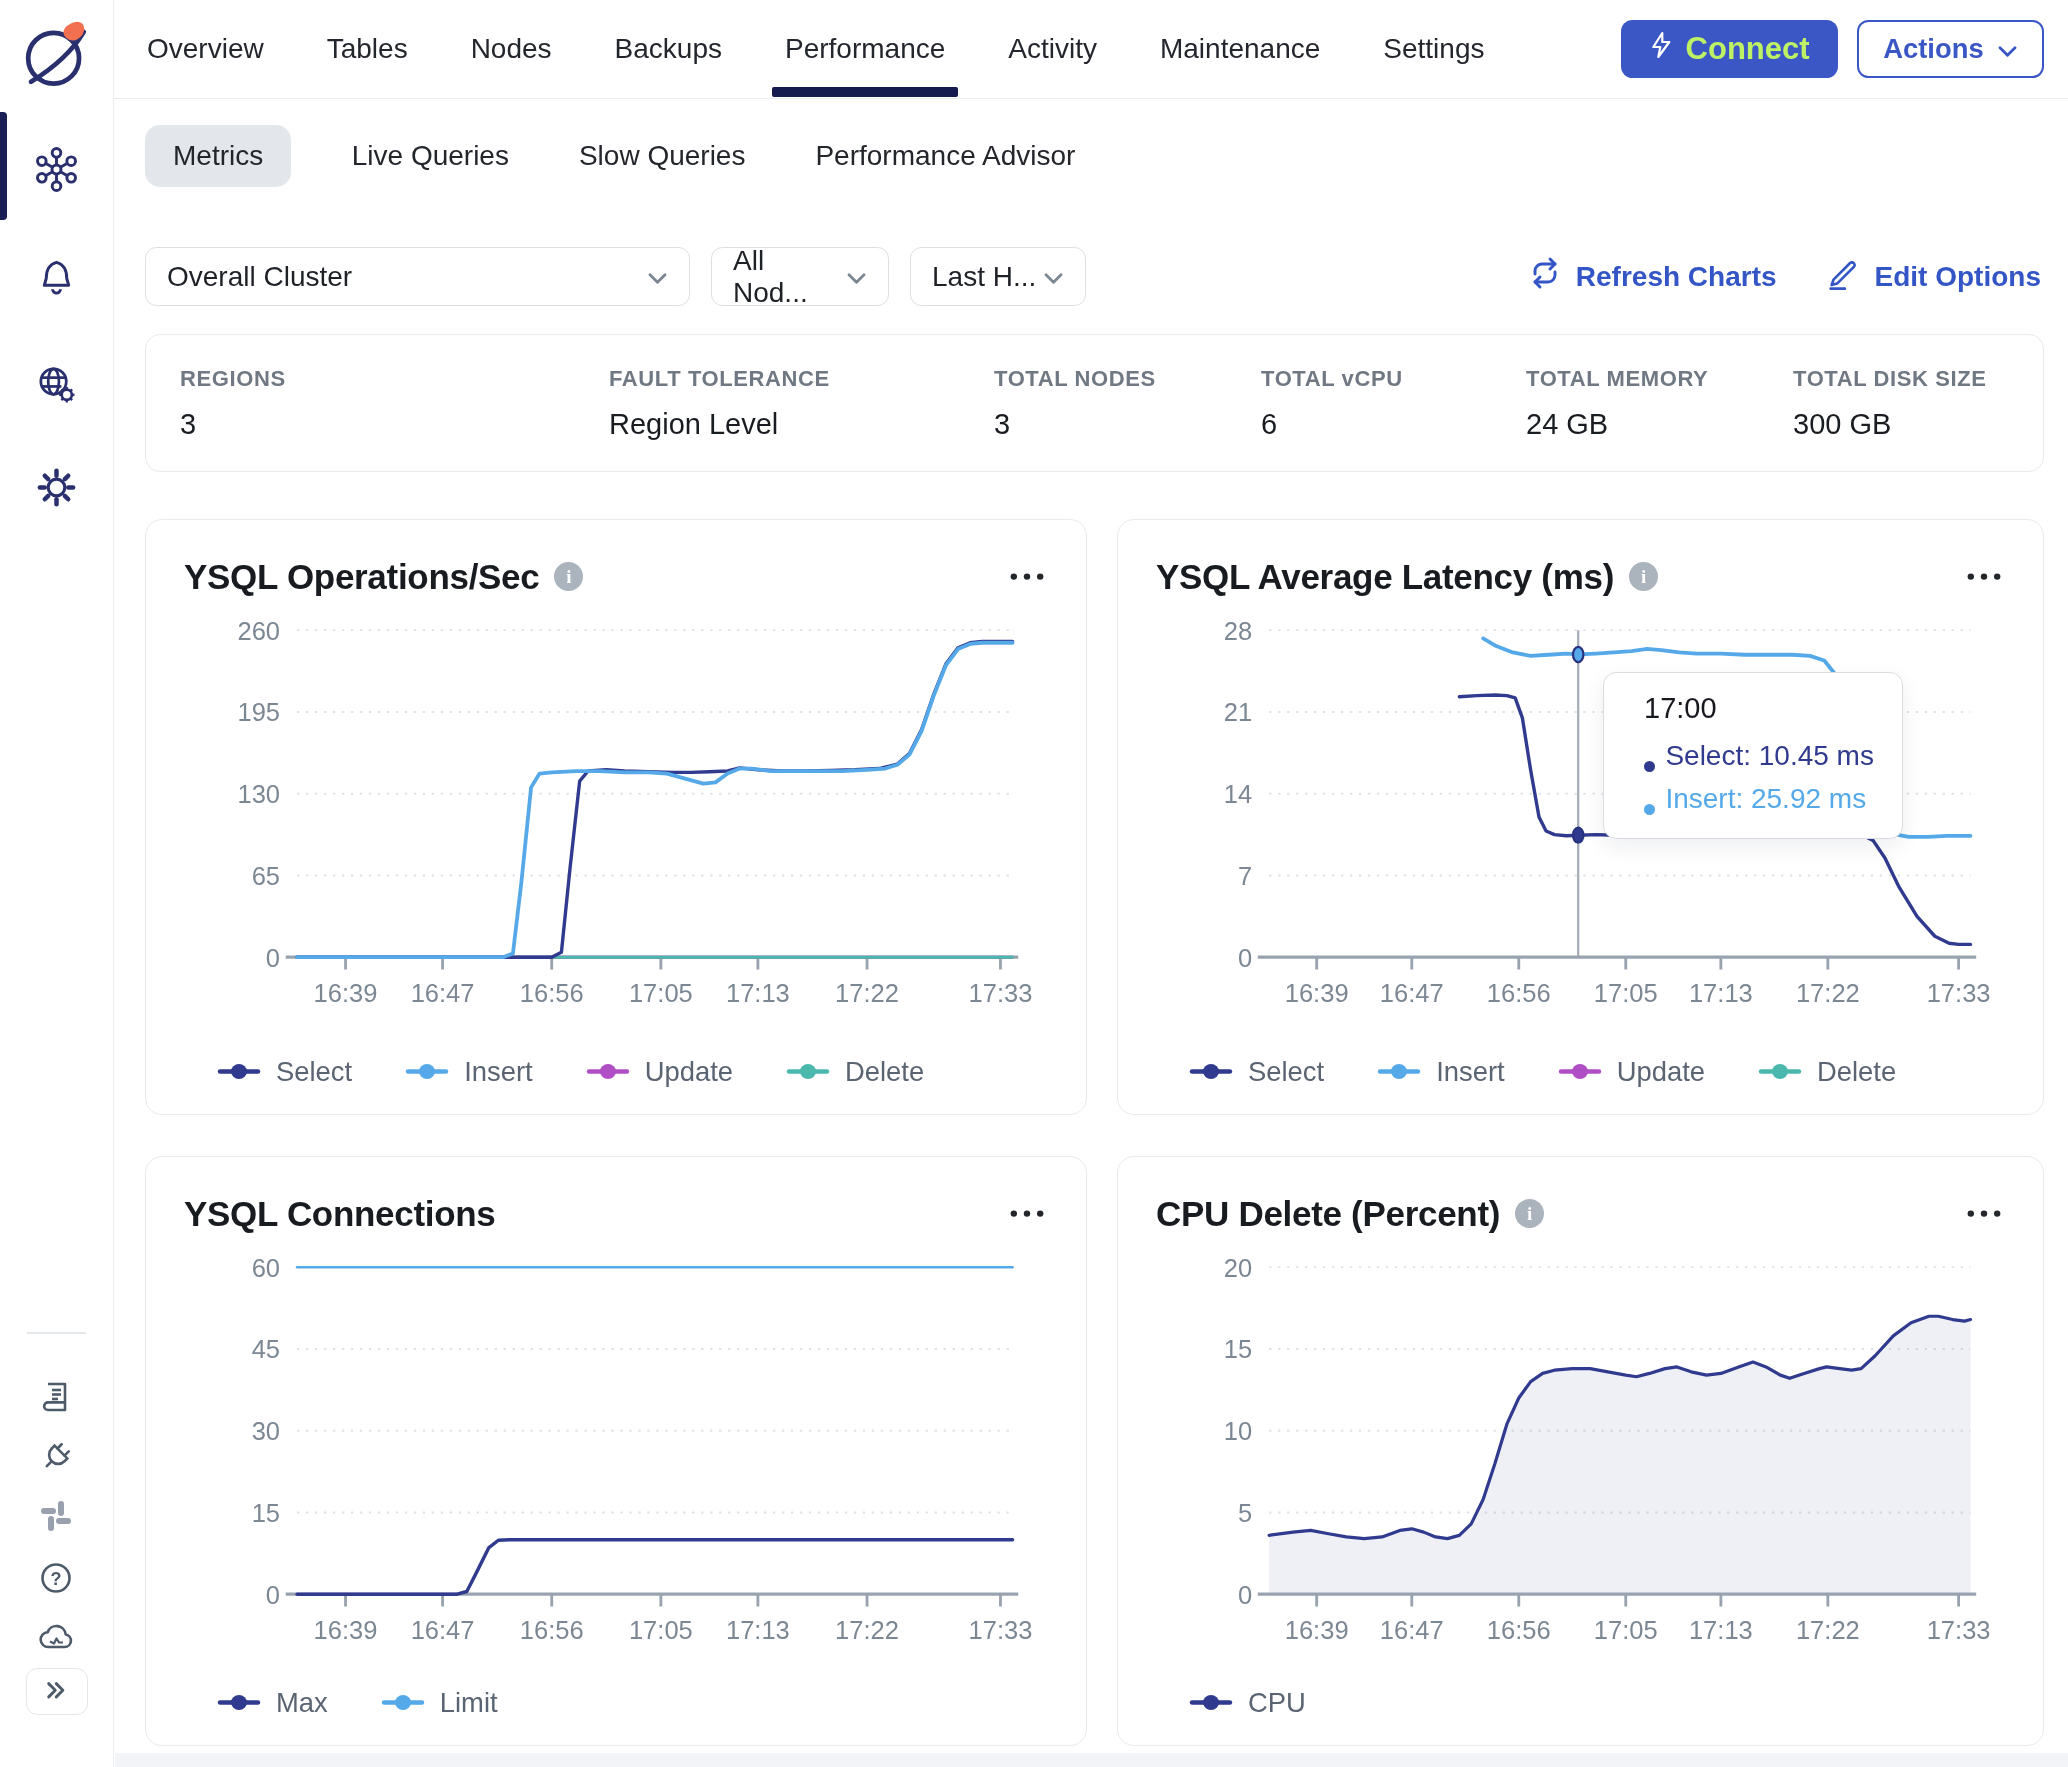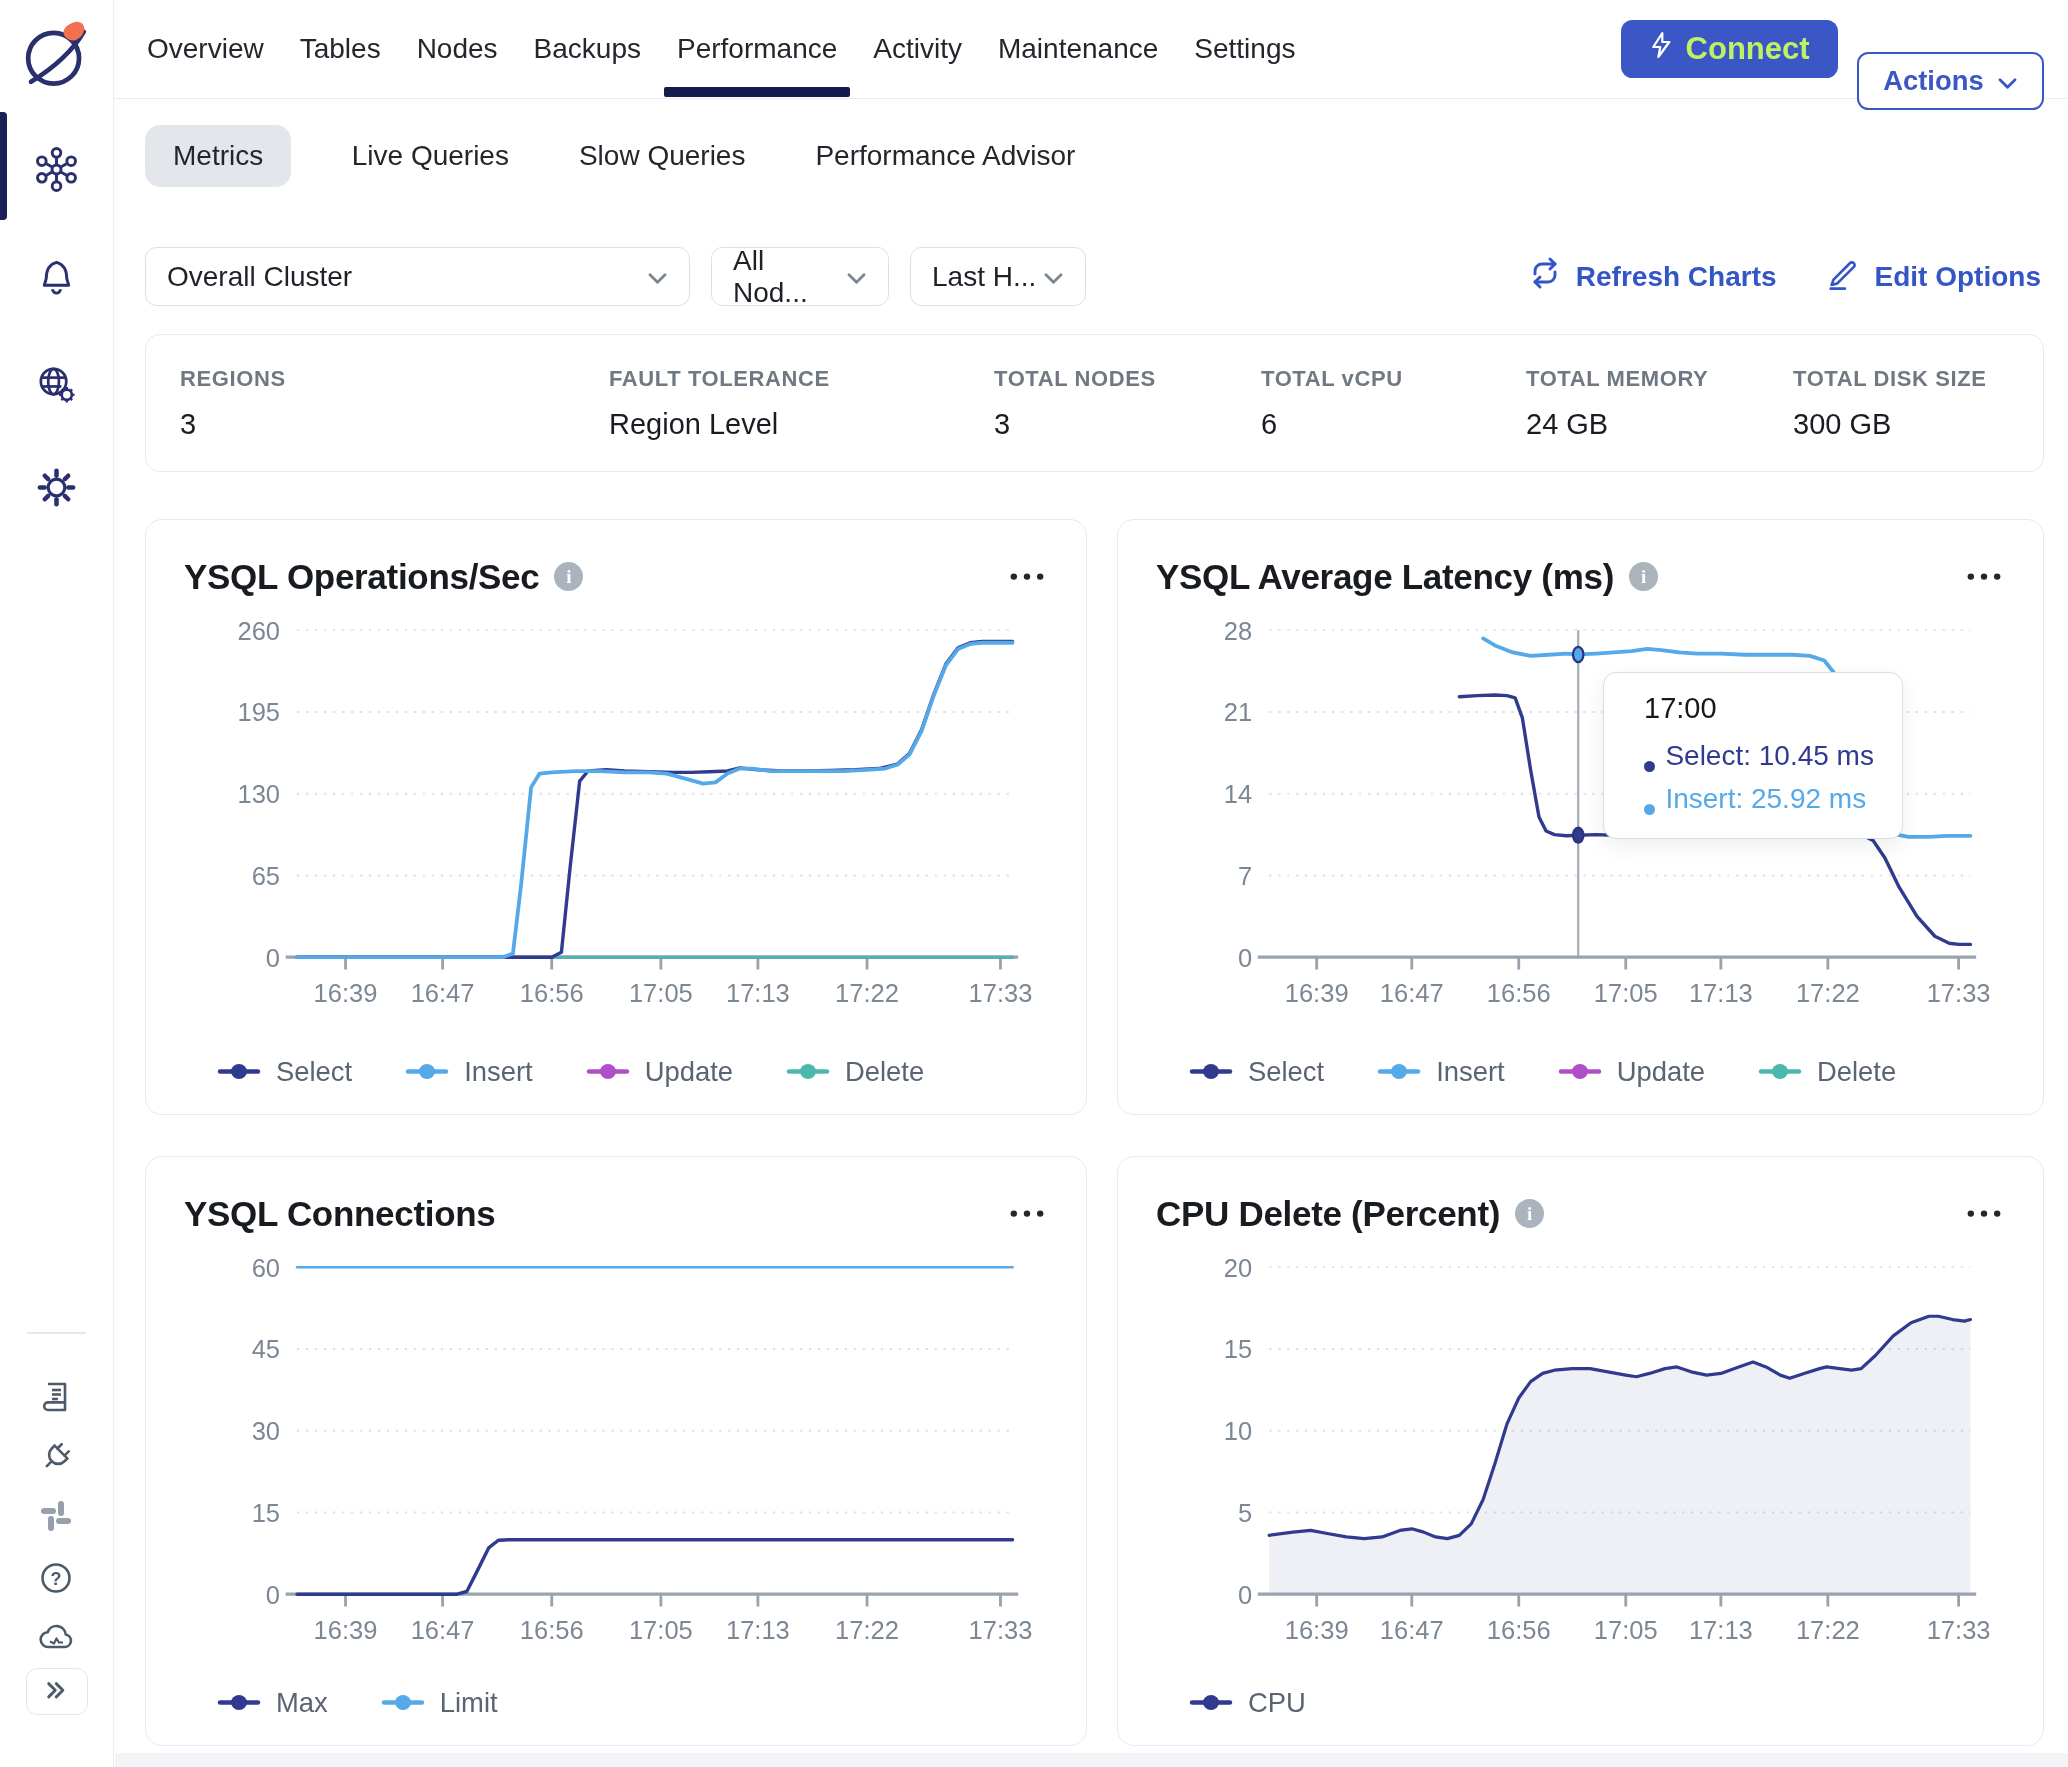--- a/index.html
+++ b/index.html
@@ -9,28 +9,28 @@
   #sidebar{position:absolute;left:0;top:0;width:114px;height:1768px;background:#fff;
            border-right:1.9px solid #ECEEF2;box-sizing:border-box;z-index:5;}
   #logo{position:absolute;left:15px;top:13.2px;width:81px;height:81px;}
   #active-bar{position:absolute;left:0;top:112px;width:6.6px;height:108px;background:#1A1F55;border-radius:0 3.8px 3.8px 0;}
   .s-icon{position:absolute;left:0;width:112px;display:flex;justify-content:center;cursor:pointer;}
   .s-divider{position:absolute;left:26.5px;top:1332px;width:59px;height:1.9px;background:#E4E7EB;}
   #expand-btn{position:absolute;left:25.6px;top:1668px;width:62px;height:47px;border:1.9px solid #E2E5EA;
       border-radius:11.4px;box-sizing:border-box;display:flex;align-items:center;justify-content:center;cursor:pointer;background:#fff;}
   
   #header{position:absolute;left:114px;top:0;width:1955px;height:99px;border-bottom:1.9px solid #E9EBEF;box-sizing:border-box;background:#fff;}
-  #tabs{position:absolute;left:33px;top:0;height:97px;display:flex;gap:36px;align-items:center;}
+  #tabs{position:absolute;left:33px;top:0;height:97px;display:flex;gap:63px;align-items:center;}
   .tab{font-size:28px;color:#23262C;cursor:pointer;position:relative;height:97px;display:flex;align-items:center;white-space:nowrap;}
   .tab.active::after{content:"";position:absolute;left:-13.2px;right:-13.2px;bottom:0;height:10.4px;background:#151A4F;border-radius:1.9px;}
   #hdr-buttons{position:absolute;right:24.6px;top:20px;display:flex;gap:19px;}
   #connect-btn{height:58px;padding:0 28px;border-radius:11.4px;background:#3B57C6;color:#bef264;font-size:31px;font-weight:bold;
       display:flex;align-items:center;gap:12.3px;border:none;cursor:pointer;}
   #actions-btn{height:58px;padding:0 24.6px;border-radius:11.4px;background:#fff;color:#3B57C6;font-size:27.4px;font-weight:bold;
-      display:flex;align-items:center;gap:13.2px;border:2.8px solid #3B57C6;box-sizing:border-box;cursor:pointer;margin-top:32px;}
+      display:flex;align-items:center;gap:13.2px;border:2.8px solid #3B57C6;box-sizing:border-box;cursor:pointer;}
   
   #subtabs{position:absolute;left:145px;top:125px;display:flex;gap:51px;align-items:center;}
   .subtab{font-size:28px;color:#23262B;padding:15px 9.5px;cursor:pointer;white-space:nowrap;}
   .subtab.active{background:#E3E6EB;border-radius:15px;padding:15px 28px;}
   
   #filters{position:absolute;left:145px;top:247px;display:flex;gap:21px;}
   .sel{height:59px;border:1.9px solid #DCDFE4;border-radius:11.4px;background:#fff;display:flex;align-items:center;
        justify-content:space-between;padding:0 21px;font-size:28px;color:#1E2126;box-sizing:border-box;cursor:pointer;}
   #links{position:absolute;right:28px;top:247px;height:59px;display:flex;gap:48px;align-items:center;}
   .lnk{display:flex;align-items:center;gap:14px;color:#3355C6;font-size:28px;font-weight:bold;cursor:pointer;white-space:nowrap;}

